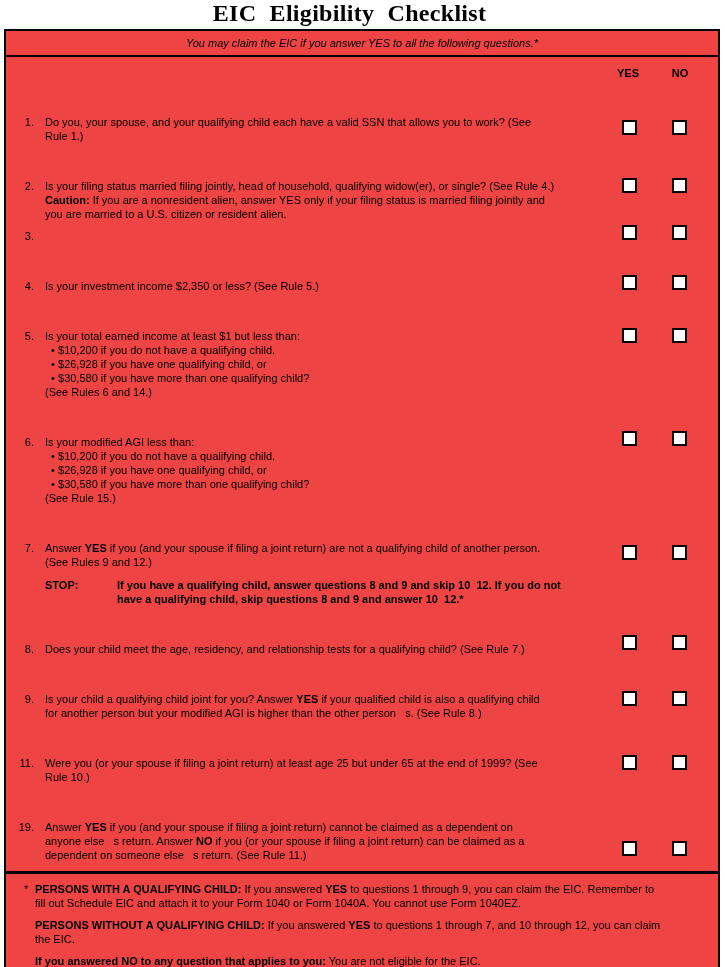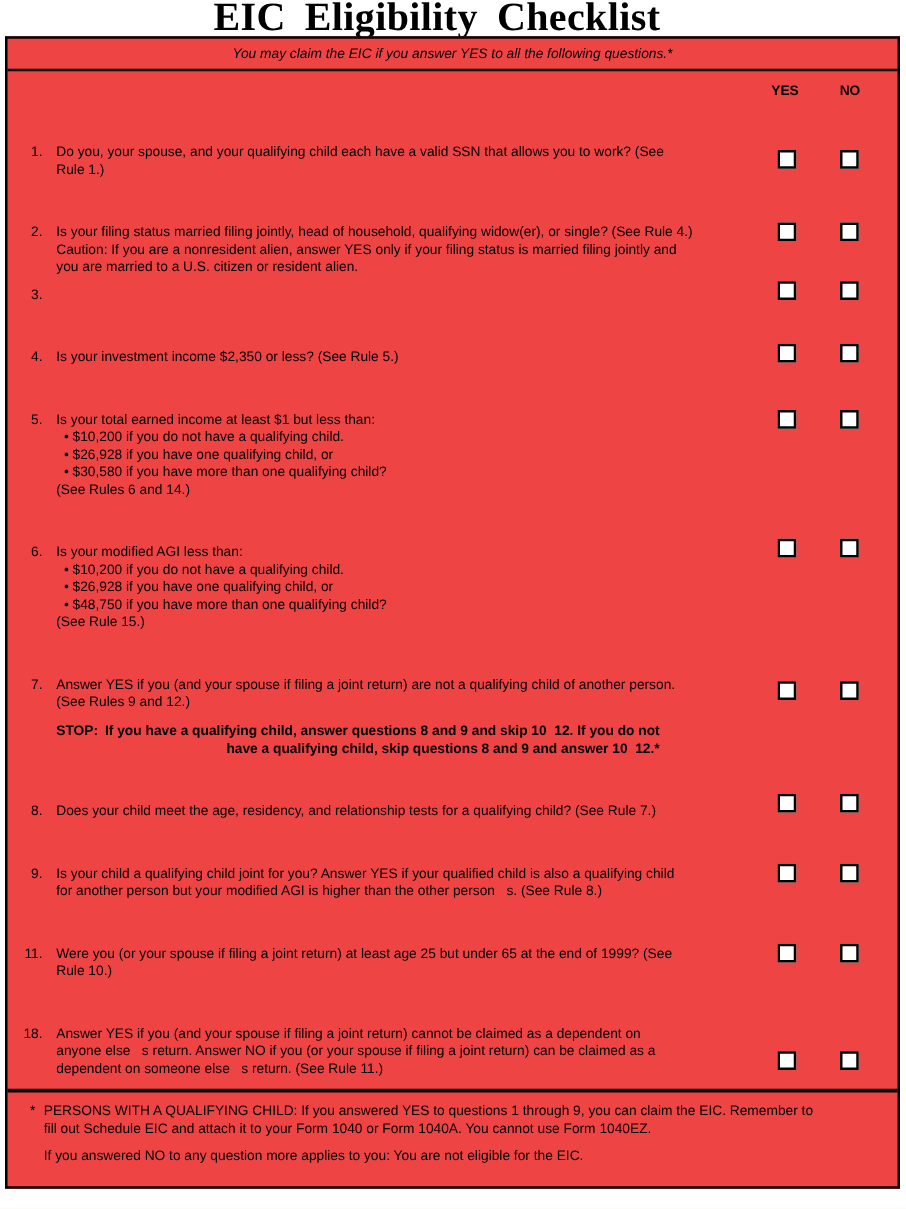--- a/index.html
+++ b/index.html
@@ -16,21 +16,21 @@
     background: #fff;
     overflow: hidden;
   }
   .title {
     position: absolute;
     top: 0px;
     left: 0;
     width: 699px;
     text-align: center;
     font-family: "Liberation Serif", serif;
-    font-size: 32px;
+    font-size: 24px;
     line-height: 26px;
     font-weight: bold;
     word-spacing: 7px;
     letter-spacing: 0.3px;
   }
   .tbl {
     position: absolute;
     left: 4px;
     top: 29px;
     width: 712px;
@@ -63,21 +63,21 @@
     left: 0; top: 0;
     width: 28px;
     text-align: right;
   }
   .qtext {
     margin-left: 39px;
     width: 560px;
     white-space: pre;
     margin-top: 36px;
   }
-  .b { font-weight: normal; }
+  .b { font-weight: bold; }
   .cb {
     position: absolute;
     top: -1px;
     width: 11px;
     height: 11px;
     border: 2px solid #000;
     background: #fff;
   }
   .cb-yes { left: 616px; }
   .cb-no  { left: 666px; }
@@ -85,23 +85,24 @@
   .q3 .cb  { top: -4px; }
   .q4 .cb  { top: -4px; }
   .q6 .cb  { top: -4px; }
   .q7 .cb  { top: 4px; }
   .q8 .cb  { top: -7px; }
   .q12 .cb { top: 21px; }
   .stoprow {
     display: flex;
     margin: 9px 18px 9px 39px;
     font-weight: bold;
+    gap: 33px;
   }
   .stoplabel { width: 39px; flex-shrink: 0; }
-  .stoptext  { white-space: pre; text-align: right; }
+  .stoptext  { white-space: pre; }
   .footer { padding: 8px 0 9px 0; }
   .fnote {
     position: relative;
     margin: 0 10px 8px 29px;
     white-space: pre;
   }
   .fmark { position: absolute; left: -11px; top: 0; }
 </style>
 </head>
 <body>
@@ -150,21 +151,21 @@
   • $30,580 if you have more than one qualifying child?
 (See Rules 6 and 14.)</span></div>
             <span class="cb cb-yes"></span>
             <span class="cb cb-no"></span>
           </div>
           <div class="qrow q6">
             <span class="qnum">6.</span>
             <div class="qtext"><span>Is your modified AGI less than:
   • $10,200 if you do not have a qualifying child.
   • $26,928 if you have one qualifying child, or
-  • $48,750 if you have more than one qualifying child?
+  • $30,580 if you have more than one qualifying child?
 (See Rule 15.)</span></div>
             <span class="cb cb-yes"></span>
             <span class="cb cb-no"></span>
           </div>
           <div class="qrow q7">
             <span class="qnum">7.</span>
             <div class="qtext"><span>Answer </span><span class="b">YES</span><span> if you (and your spouse if filing a joint return) are not a qualifying child of another person.
 (See Rules 9 and 12.)</span></div>
             <span class="cb cb-yes"></span>
             <span class="cb cb-no"></span>
@@ -188,28 +189,30 @@
             <span class="cb cb-no"></span>
           </div>
           <div class="qrow q11">
             <span class="qnum">11.</span>
             <div class="qtext"><span>Were you (or your spouse if filing a joint return) at least age 25 but under 65 at the end of 1999? (See
 Rule 10.)</span></div>
             <span class="cb cb-yes"></span>
             <span class="cb cb-no"></span>
           </div>
           <div class="qrow q12">
-            <span class="qnum">18.</span>
+            <span class="qnum">19.</span>
             <div class="qtext"><span>Answer </span><span class="b">YES</span><span> if you (and your spouse if filing a joint return) cannot be claimed as a dependent on
 anyone else   s return. Answer </span><span class="b">NO</span><span> if you (or your spouse if filing a joint return) can be claimed as a
 dependent on someone else   s return. (See Rule 11.)</span></div>
             <span class="cb cb-yes"></span>
             <span class="cb cb-no"></span>
           </div>
         </div>
     </div>
     <div class="footer" id="footnotes">
         <div class="fnote"><span class="fmark">*</span><span class="b">PERSONS WITH A QUALIFYING CHILD:</span><span> If you answered </span><span class="b">YES</span><span> to questions 1 through 9, you can claim the EIC. Remember to
 fill out Schedule EIC and attach it to your Form 1040 or Form 1040A. You cannot use Form 1040EZ.</span></div>
-        <div class="fnote"><span class="b">If you answered NO to any question more applies to you:</span><span> You are not eligible for the EIC.</span></div>
+        <div class="fnote"><span class="b">PERSONS WITHOUT A QUALIFYING CHILD:</span><span> If you answered </span><span class="b">YES</span><span> to questions 1 through 7, and 10 through 12, you can claim
+the EIC.</span></div>
+        <div class="fnote"><span class="b">If you answered NO to any question that applies to you:</span><span> You are not eligible for the EIC.</span></div>
       </div>
   </div>
 </div>
 
 </body></html>

